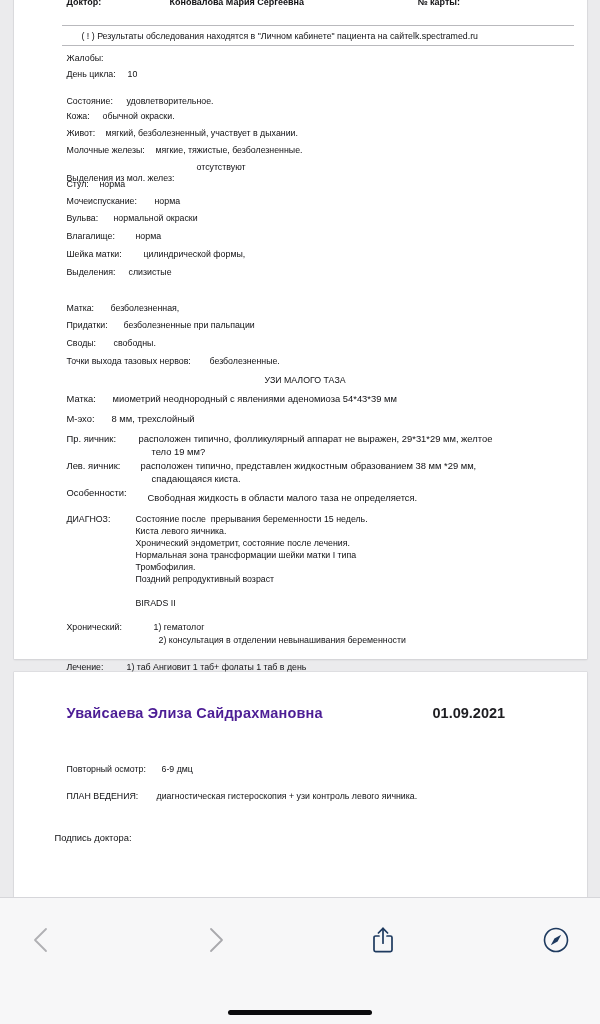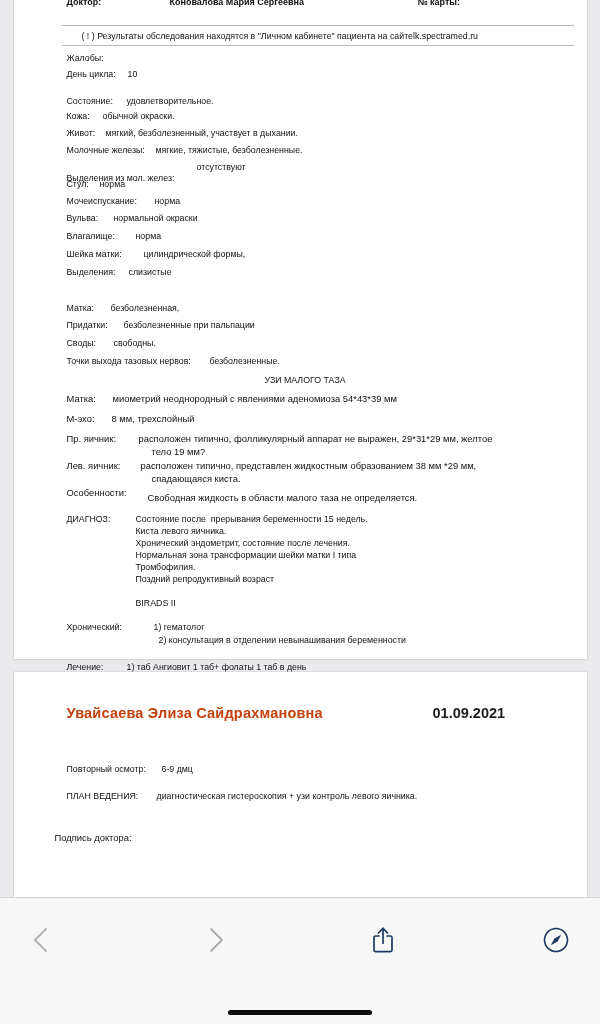--- a/index.html
+++ b/index.html
@@ -33,21 +33,21 @@
   .b { font-weight:normal; }
   .s12 { font-size:8.8px; line-height:11px; }
   .s13 { font-size:9.4px; line-height:11px; }
 
   
   .hdr { font-size:9px; font-weight:bold; }
 
   .rule { position:absolute; height:1px; background:#b9b9bd; }
 
   
-  .p2name { position:absolute; font-size:14.5px; font-weight:bold; color:#c2410c; letter-spacing:.2px; }
+  .p2name { position:absolute; font-size:14.5px; font-weight:bold; color:#4c1d95; letter-spacing:.2px; }
   .p2date { position:absolute; font-size:14.5px; font-weight:bold; color:#1d1d21; }
 
   
   .toolbar {
     position:absolute; left:0; bottom:0; width:600px; height:127px;
     background:#f7f7f8; border-top:0.5px solid #d6d6da;
   }
   .tb-btn {
     position:absolute; top:18px; width:56px; height:48px;
     display:flex; align-items:center; justify-content:center;

